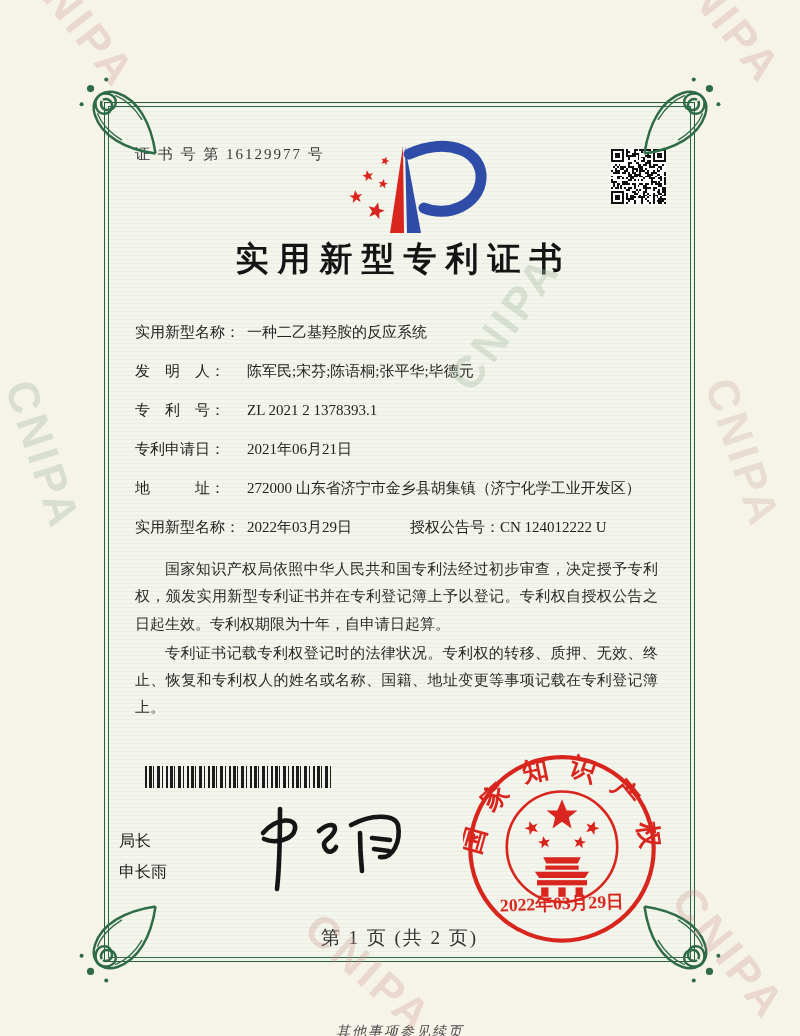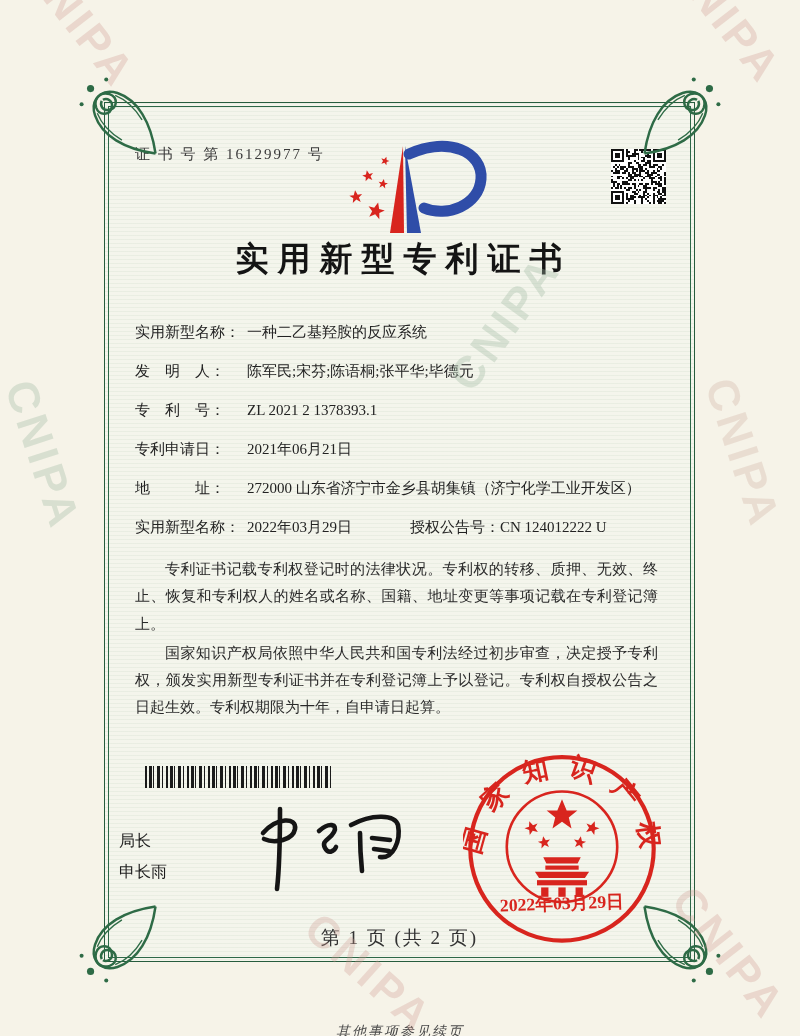--- a/index.html
+++ b/index.html
@@ -509,22 +509,22 @@
     <div class="field-row dual">
       <span class="flabel">实用新型名称：</span>
       <span class="fvalue">
         <span>2022年03月29日</span>
         <span class="flabel2">授权公告号：</span>
         <span>CN 124012222 U</span>
       </span>
     </div>
 
     <div class="paras">
+      <p>国家知识产权局依照中华人民共和国专利法经过初步审查，决定授予专利权，颁发实用新型专利证书并在专利登记簿上予以登记。专利权自授权公告之日起生效。专利权期限为十年，自申请日起算。</p>
       <p>专利证书记载专利权登记时的法律状况。专利权的转移、质押、无效、终止、恢复和专利权人的姓名或名称、国籍、地址变更等事项记载在专利登记簿上。</p>
-      <p>国家知识产权局依照中华人民共和国专利法经过初步审查，决定授予专利权，颁发实用新型专利证书并在专利登记簿上予以登记。专利权自授权公告之日起生效。专利权期限为十年，自申请日起算。</p>
     </div>
   </div>
 
   <div class="barcode"></div>
 
   <div class="signer">
     <div>局长</div>
     <div>申长雨</div>
   </div>
 

